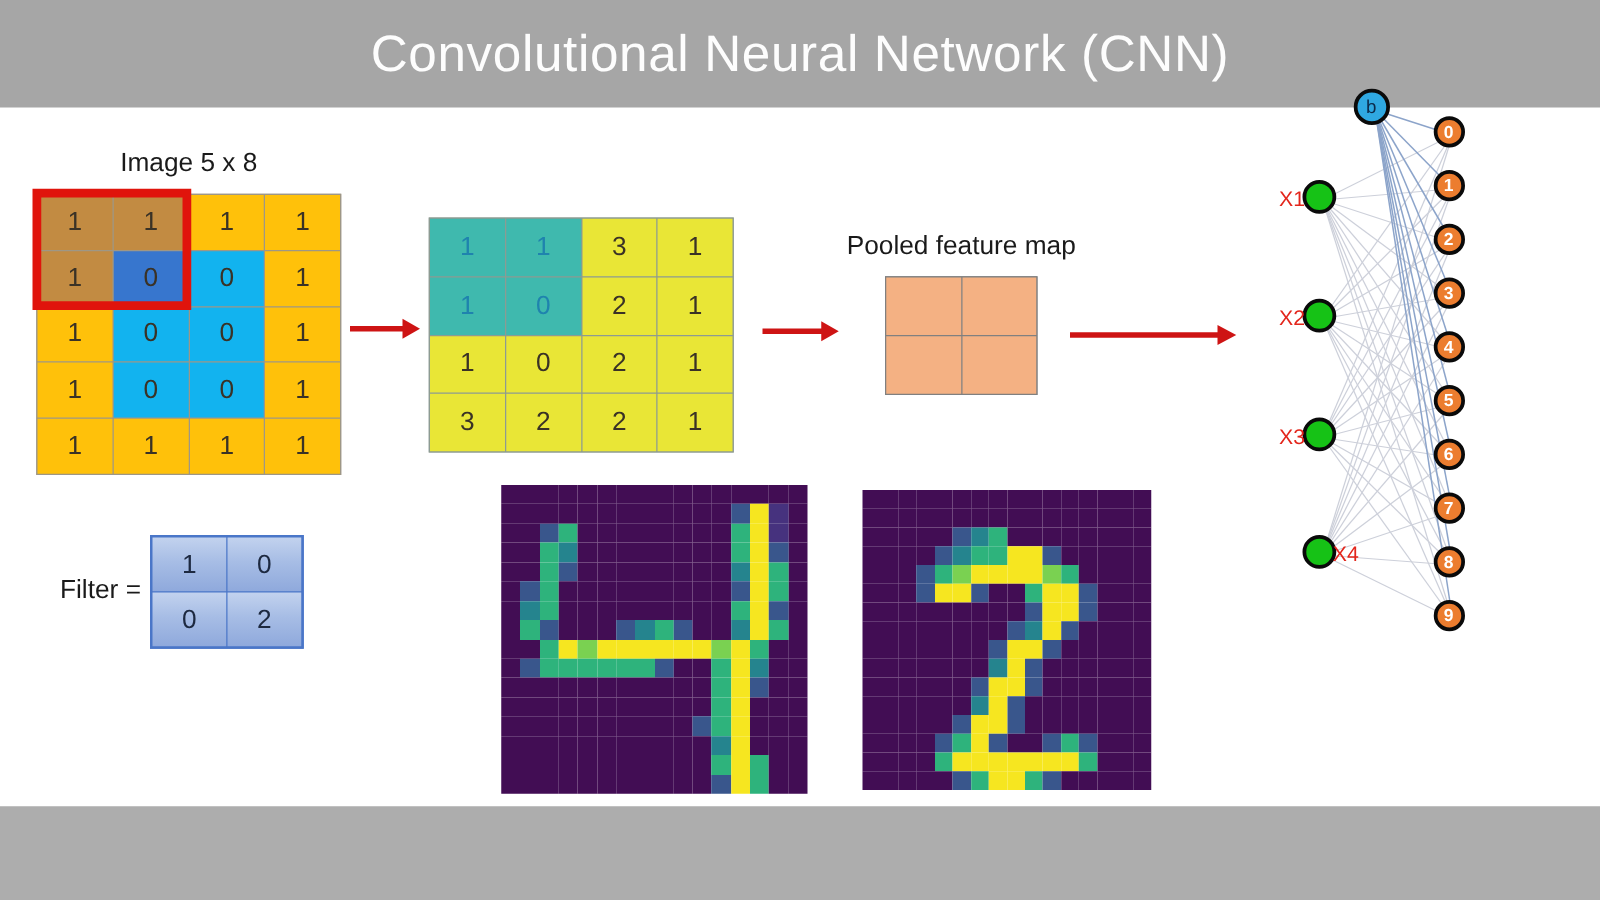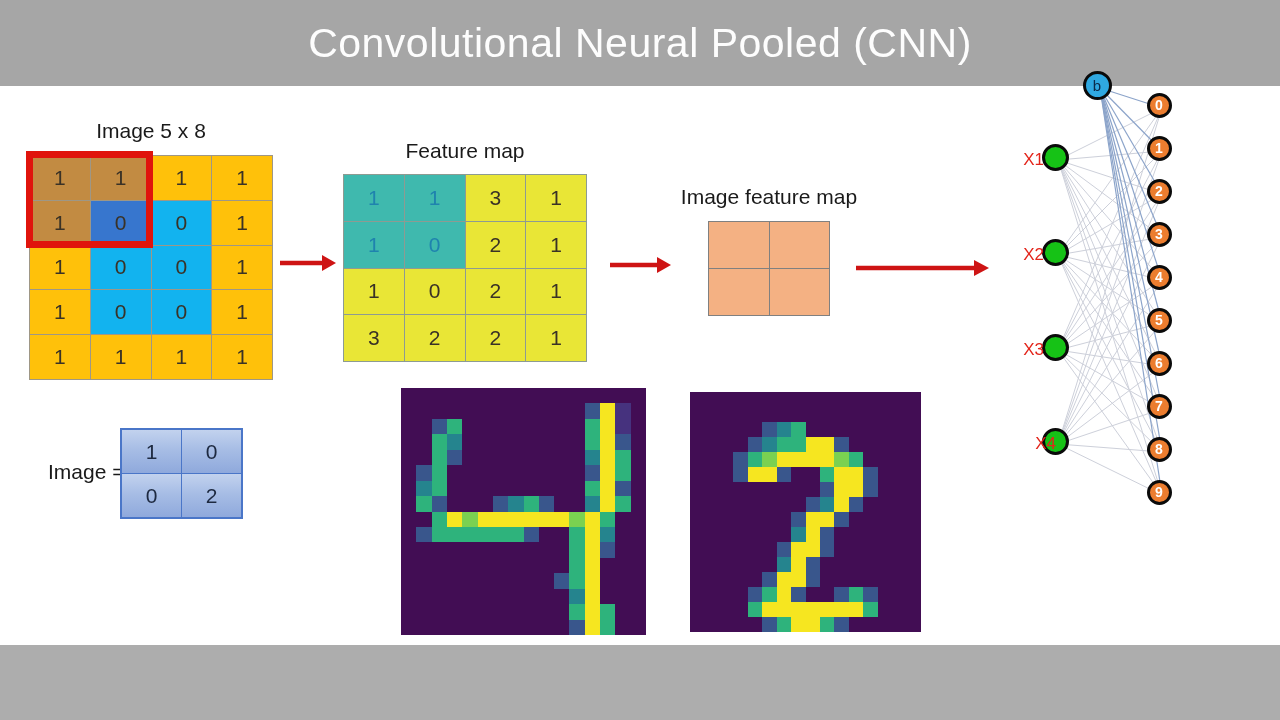--- a/index.html
+++ b/index.html
@@ -70,21 +70,21 @@
     color:#FFE21A;font-size:35px;font-weight:bold;letter-spacing:1px;
     font-family:"DejaVu Sans","Liberation Sans",sans-serif;
   }
 </style>
 </head>
 <body>
 
 <div class="slide">
 
   <div class="titlebar">
-    <div class="title">Convolutional Neural Pooled (CNN)</div>
+    <div class="title">Convolutional Neural Network (CNN)</div>
   </div>
   <div class="footerbar"></div>
 
   <svg class="edges" id="edges-svg" width="1280" height="720">
     <g id="edge-group">
         <line x1="1058" y1="160" x2="1162" y2="108" stroke="#CDD0DA" stroke-width="1"></line>
         <line x1="1058" y1="160" x2="1162" y2="151" stroke="#CDD0DA" stroke-width="1"></line>
         <line x1="1058" y1="160" x2="1162" y2="194" stroke="#CDD0DA" stroke-width="1"></line>
         <line x1="1058" y1="160" x2="1162" y2="237" stroke="#CDD0DA" stroke-width="1"></line>
         <line x1="1058" y1="160" x2="1162" y2="280" stroke="#CDD0DA" stroke-width="1"></line>
@@ -166,49 +166,48 @@
       <div class="cell" style="background: rgb(18, 179, 239);">0</div>
       <div class="cell" style="background: rgb(18, 179, 239);">0</div>
       <div class="cell" style="background: rgb(255, 193, 10);">1</div>
       <div class="cell" style="background: rgb(255, 193, 10);">1</div>
       <div class="cell" style="background: rgb(255, 193, 10);">1</div>
       <div class="cell" style="background: rgb(255, 193, 10);">1</div>
       <div class="cell" style="background: rgb(255, 193, 10);">1</div>
     </div>
   <div class="red-window"></div>
 
-  <div class="label" style="left:343px;top:139px;width:244px;text-align:center;">Feature map</div>
   <div class="grid" id="feature-grid">
       <div class="cell" style="background: rgb(63, 185, 174); color: rgb(31, 131, 174);">1</div>
       <div class="cell" style="background: rgb(63, 185, 174); color: rgb(31, 131, 174);">1</div>
       <div class="cell" style="background: rgb(233, 230, 54);">3</div>
       <div class="cell" style="background: rgb(233, 230, 54);">1</div>
       <div class="cell" style="background: rgb(63, 185, 174); color: rgb(31, 131, 174);">1</div>
       <div class="cell" style="background: rgb(63, 185, 174); color: rgb(31, 131, 174);">0</div>
       <div class="cell" style="background: rgb(233, 230, 54);">2</div>
       <div class="cell" style="background: rgb(233, 230, 54);">1</div>
       <div class="cell" style="background: rgb(233, 230, 54);">1</div>
       <div class="cell" style="background: rgb(233, 230, 54);">0</div>
       <div class="cell" style="background: rgb(233, 230, 54);">2</div>
       <div class="cell" style="background: rgb(233, 230, 54);">1</div>
       <div class="cell" style="background: rgb(233, 230, 54);">3</div>
       <div class="cell" style="background: rgb(233, 230, 54);">2</div>
       <div class="cell" style="background: rgb(233, 230, 54);">2</div>
       <div class="cell" style="background: rgb(233, 230, 54);">1</div>
     </div>
 
-  <div class="label" style="left:658px;top:185px;width:222px;text-align:center;">Image feature map</div>
+  <div class="label" style="left:658px;top:185px;width:222px;text-align:center;">Pooled feature map</div>
   <div class="grid" id="pooled-grid">
       <div class="cell" style="background: rgb(244, 177, 131);"></div>
       <div class="cell" style="background: rgb(244, 177, 131);"></div>
       <div class="cell" style="background: rgb(244, 177, 131);"></div>
       <div class="cell" style="background: rgb(244, 177, 131);"></div>
     </div>
 
-  <div class="label" style="left:48px;top:460px;">Image =</div>
+  <div class="label" style="left:48px;top:460px;">Filter =</div>
   <div class="grid" id="filter-grid">
       <div class="cell">1</div>
       <div class="cell">0</div>
       <div class="cell">0</div>
       <div class="cell">2</div>
     </div>
 
   <div class="digit" id="digit-four">
       <div style="background: rgb(66, 13, 84);"></div>
       <div style="background: rgb(66, 13, 84);"></div>
@@ -728,21 +727,21 @@
 
   <div id="network">
       <div class="node bias" style="left: 1082.5px; top: 70.5px;">b</div>
       <div class="node input" style="left: 1041.5px; top: 143.5px;"></div>
       <div class="xlabel" style="left: 1004px; top: 150px;">X1</div>
       <div class="node input" style="left: 1041.5px; top: 238.5px;"></div>
       <div class="xlabel" style="left: 1004px; top: 245px;">X2</div>
       <div class="node input" style="left: 1041.5px; top: 333.5px;"></div>
       <div class="xlabel" style="left: 1004px; top: 340px;">X3</div>
       <div class="node input" style="left: 1041.5px; top: 427.5px;"></div>
-      <div class="xlabel" style="left: 1016px; top: 434px;">X4</div>
+      <div class="xlabel" style="left: 1047px; top: 434px;">X4</div>
       <div class="node output" style="left: 1146.5px; top: 92.5px;">0</div>
       <div class="node output" style="left: 1146.5px; top: 135.5px;">1</div>
       <div class="node output" style="left: 1146.5px; top: 178.5px;">2</div>
       <div class="node output" style="left: 1146.5px; top: 221.5px;">3</div>
       <div class="node output" style="left: 1146.5px; top: 264.5px;">4</div>
       <div class="node output" style="left: 1146.5px; top: 307.5px;">5</div>
       <div class="node output" style="left: 1146.5px; top: 350.5px;">6</div>
       <div class="node output" style="left: 1146.5px; top: 393.5px;">7</div>
       <div class="node output" style="left: 1146.5px; top: 436.5px;">8</div>
       <div class="node output" style="left: 1146.5px; top: 479.5px;">9</div>

